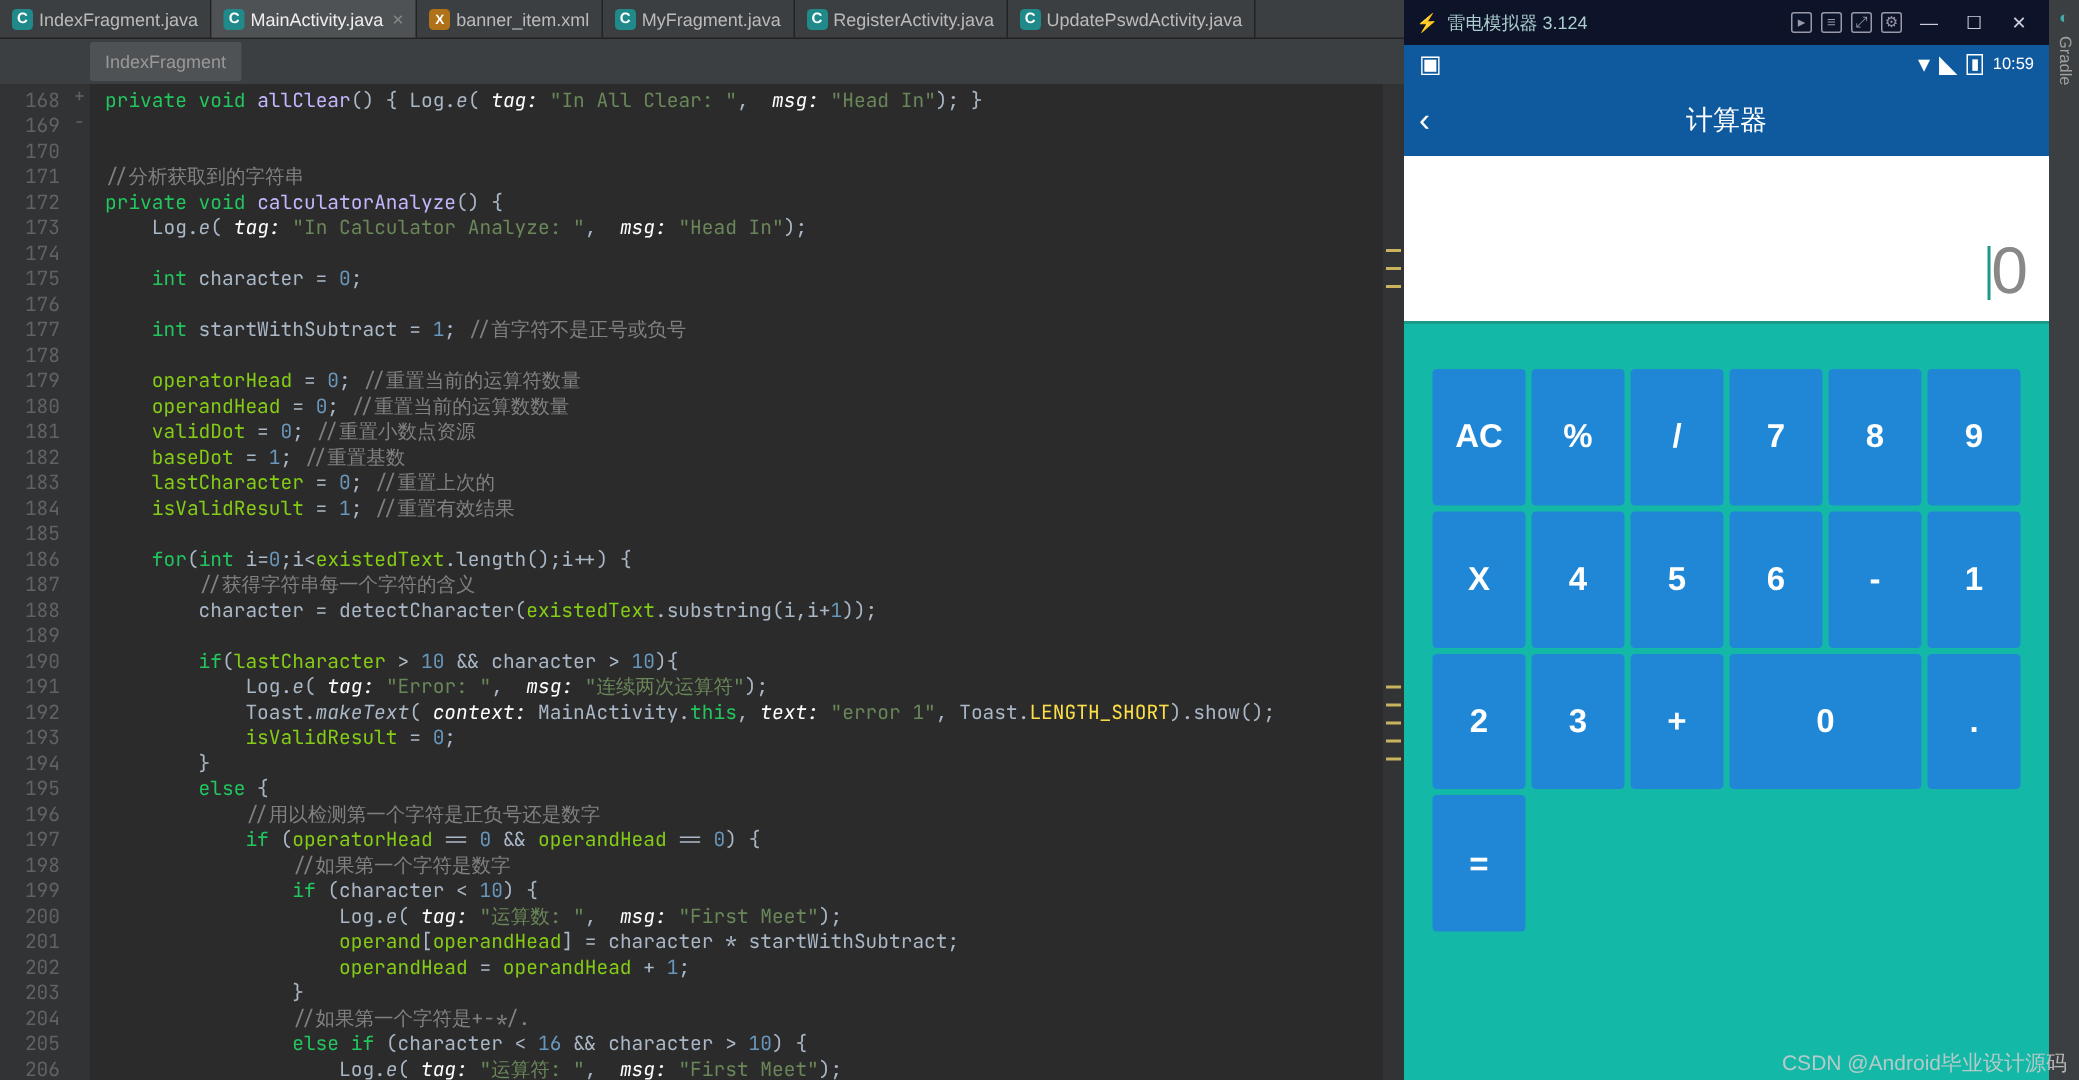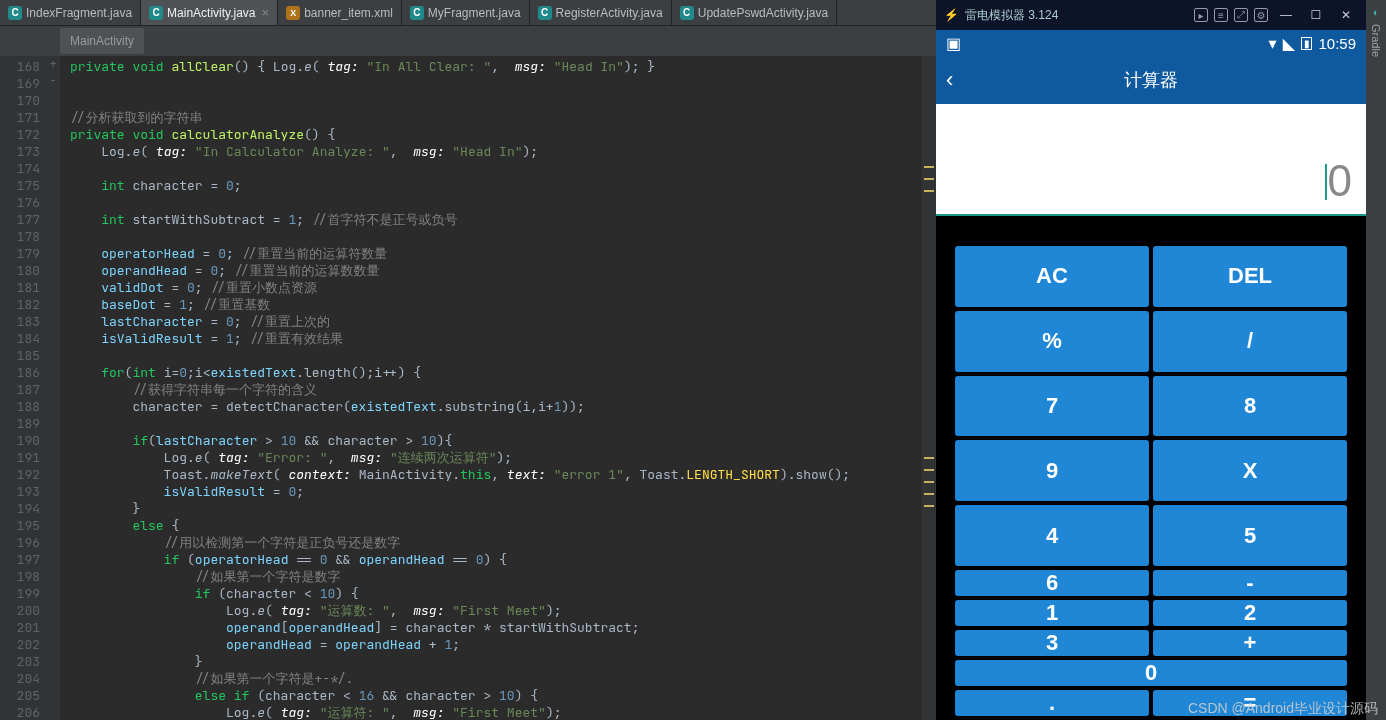--- a/index.html
+++ b/index.html
@@ -10,26 +10,26 @@
 .tab.active { background: #4e5254; color: #eee; }
 .tab .c-icon { width: 14px; height: 14px; border-radius: 3px; background: #208a8a; color: #fff; font-size: 10px; display: flex; align-items: center; justify-content: center; font-weight: bold; }
 .tab .x-icon { width: 14px; height: 14px; border-radius: 3px; background: #b07219; color: #fff; font-size: 9px; display: flex; align-items: center; justify-content: center; font-weight: bold; }
 .tab .close { color: #888; font-size: 13px; margin-left: 2px; cursor: pointer; }
 .breadcrumb-tag { background: #4e5254; color: #999; font-size: 12px; padding: 6px 10px; width: max-content; margin: 2px 0 2px 60px; border-radius:2px; }
 .editor { flex: 1; display: flex; background: #2b2b2b; font-family: "JetBrains Mono", "Consolas", monospace; font-size: 13px; overflow: hidden; }
 .gutter { width: 46px; color: #606366; text-align: right; padding: 2px 6px 0 0; line-height: 17px; user-select: none; background:#313335; }
 .foldcol { width: 14px; background:#313335; color:#606366; line-height:17px; font-size:12px; text-align:center; }
 .code { flex: 1; padding: 2px 0 0 10px; line-height: 17px; white-space: pre; color: #a9b7c6; position:relative; }
 .kw { color: #22c55e; }
-.id { color: #bef264; }
+.id { color: #c4b5fd; }
 .str { color: #6a8759; }
 .cm { color: #808080; margin-top: 12px; }
 .num { color: #6897bb; }
 .hint { color: #ffffff; font-style: italic; }
-.purple { color: #7dd3fc; }
+.purple { color: #84cc16; }
 .static-it { color:#a9b7c6; font-style:italic;}
 .st-pur { color:#fde047; }
 .right-strip { width: 20px; background: #3c3f41; display: flex; flex-direction: column; align-items: center; color: #aaa; font-size: 11px; }
 .right-strip .label { writing-mode: vertical-rl; padding-top: 6px; color:#a0a0a0; }
 .right-track { width:14px; background:#313335; display:flex; flex-direction:column; }
 .right-track .m { width:10px; height:2px; margin:5px auto; }
 
 
 .emu { width: 430px; background: #1b2130; display: flex; flex-direction: column; }
 .emu-title { height: 30px; background: #0d1429; display: flex; align-items: center; color: #acc; font-size: 12px; padding: 0 8px; gap:6px;}
@@ -37,21 +37,21 @@
 .emu-title .winbtn { width: 24px; text-align:center; color:#ccd; }
 .emu-title .ci { width:14px;height:14px;border:1px solid #99a;color:#99a;font-size:10px;display:flex;align-items:center;justify-content:center;border-radius:2px;}
 .phone { flex: 1; background: #eaeef0; display: flex; flex-direction: column; }
 .status { height: 26px; background: #0f5a9e; display: flex; align-items: center; color: #fff; padding: 0 10px;}
 .status .right { display:flex; align-items:center; gap:6px;}
 .appbar { height: 48px; background: #0f5a9e; display: flex; align-items: center; color: #fff; font-size: 18px; position:relative; justify-content:center;}
 .appbar .back { position:absolute; left:10px; font-size:22px; }
 .calc-disp { background: #fff; height: 112px; display:flex; align-items:flex-end; justify-content:flex-end; padding:0 14px 8px; border-bottom:2px solid #1a9a88; }
 .calc-disp .val { color:#888; font-size:44px; font-weight:300; position:relative;}
 .calc-disp .cursor { position:absolute; left:-3px; top:8px; bottom:6px; width:2px; background:#1a9a88; }
-.keys { flex:1; display:grid; grid-template-columns:repeat(2,1fr); grid-template-rows:repeat(5,1fr); gap:4px; padding:30px 19px 4px; background:#000000;}
+.keys { flex:1; display:grid; grid-template-columns:repeat(6,1fr); grid-template-rows:repeat(5,1fr); gap:4px; padding:30px 19px 4px; background:#14b8a6;}
 .key { background:#2087d6; color:#fff; font-size:22px; font-weight:600; display:flex; align-items:center; justify-content:center; border-radius:3px; }
 .key.wide { grid-column: span 2; }
 .wm { position:absolute; right:8px; bottom:2px; color:#cfcfcf; font-size:14px; opacity:0.85; pointer-events:none; font-family:Arial;text-align:center; }
 .wrap { position:relative; width:1386px; height:720px; }
 </style>
 </head>
 <body>
 <div class="wrap">
 <div style="display:flex;width:100%;height:100%;">
 
@@ -76,21 +76,21 @@
           </div>
     <div class="tab">
             <span class="c-icon">C</span>
             <span>RegisterActivity.java</span>
           </div>
     <div class="tab">
             <span class="c-icon">C</span>
             <span>UpdatePswdActivity.java</span>
           </div>
   </div>
-  <div class="breadcrumb-tag">MainActivity</div>
+  <div class="breadcrumb-tag">IndexFragment</div>
 
   <div class="editor">
     <div class="gutter" id="gutter">168
 169
 170
 171
 172
 173
 174
 175
@@ -198,33 +198,32 @@
     <span class="winbtn">✕</span>
   </div>
   <div class="phone">
     <div class="status">
       <span>▣</span>
       <span style="flex:1"></span>
       <div class="right">
         <span>▾</span>
         <span>◣</span>
         <span style="border:1px solid #fff;padding:0 2px;font-size:10px;">▮</span>
-        <span style="font-size:15px;">10:59</span>
+        <span style="font-size:11px;">10:59</span>
       </div>
     </div>
     <div class="appbar">
       <span class="back">‹</span>
       <span>计算器</span>
     </div>
     <div class="calc-disp">
       <div class="val"><span class="cursor"></span><span>0</span></div>
     </div>
     <div class="keys" id="keys">
             <div class="key">AC</div>
-            <div class="key">DEL</div>
             <div class="key">%</div>
             <div class="key">/</div>
             <div class="key">7</div>
             <div class="key">8</div>
             <div class="key">9</div>
             <div class="key">X</div>
             <div class="key">4</div>
             <div class="key">5</div>
             <div class="key">6</div>
             <div class="key">-</div>

